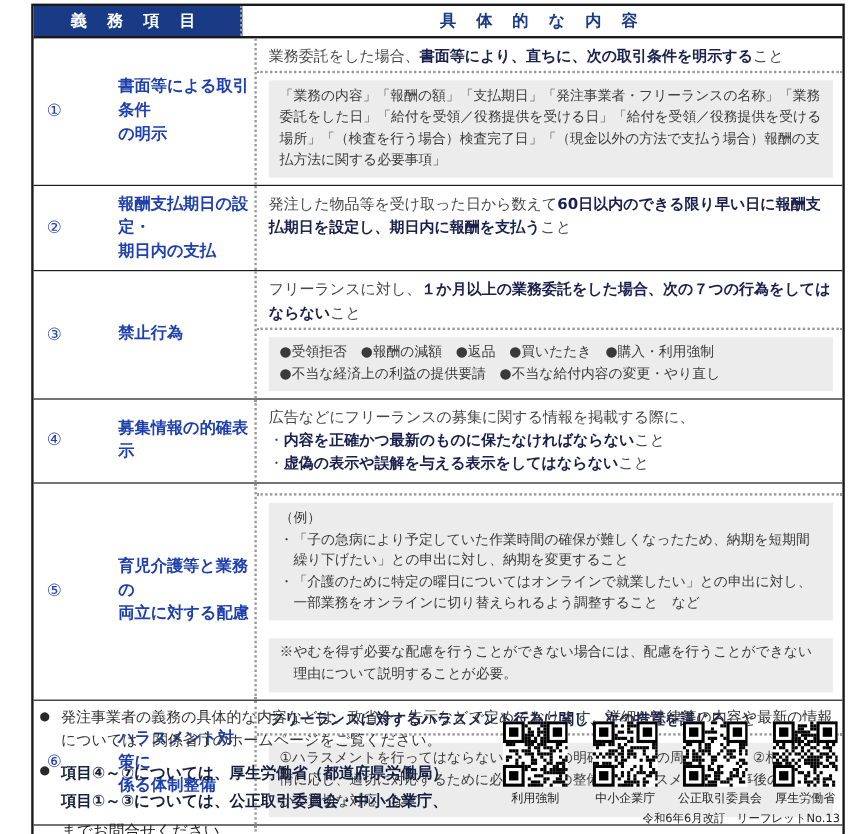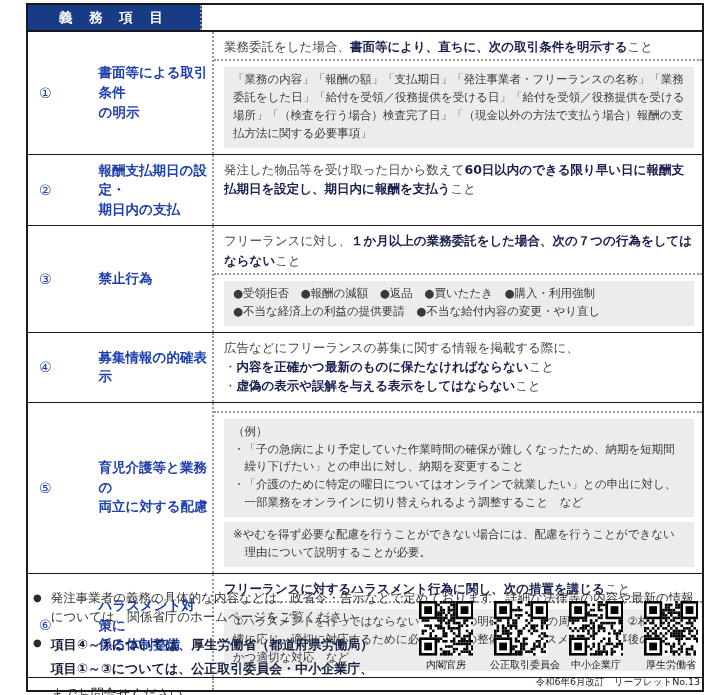--- a/index.html
+++ b/index.html
@@ -43,21 +43,21 @@
   }
   .cell-right{flex:1; padding:5px 8px 6px 10px;}
   .line{font-size:12.5px; line-height:1.55; color:var(--ink);}
   .line .b{font-weight:bold; color:var(--ink-bold);}
   .line.hang{padding-left:1em; text-indent:-1em;}
   .dotline{border-top:2px dotted #9a9a9a; margin:3px -8px 4px -10px;}
   .graybox{
     background:var(--gray-box); padding:4px 9px 5px 9px; margin-top:6px;
     font-size:11.5px; line-height:1.55; color:#3a3a3a;
   }
-  .graybox + .graybox{margin-top:5px;}
+  .graybox + .graybox{margin-top:15px;font-family:Liberation Serif, serif;}
   .gline.hang{padding-left:1em; text-indent:-1em;}
   .footer{position:absolute; left:26px; top:588px; width:678px;}
   .bullet{display:flex; align-items:flex-start;}
   .bullet .mark{font-size:10px; margin:4px 9px 0 7px; color:#2a2a2a; flex:0 0 auto;}
   .b1-text{font-size:12.5px; line-height:1.55; color:#333;}
   .b2{margin-top:6px;}
   .b2 .b2-line{font-size:13px; line-height:1.9; color:#222;}
   .b2 .b2-line.bold{font-weight:bold; color:#15203f;}
   .qr-group{position:absolute; right:2px; top:13px; display:flex; gap:13px;}
   .qr-item{width:62px; text-align:center;}
@@ -67,20 +67,21 @@
     position:absolute; right:4px; top:88px;
     font-size:9.5px; color:#222; letter-spacing:0;
   }
 </style>
 </head>
 <body>
 
 <div class="table">
   <div class="thead">
     <div class="th-left">義 務 項 目</div>
+    <div class="th-right">具 体 的 な 内 容</div>
   </div>
   <div id="rows">
       <div class="row">
         <div class="cell-left">
           <span class="num">①</span>
           <span class="title">書面等による取引条件
 の明示</span>
         </div>
         <div class="cell-right">
           <div class="line"><span>業務委託をした場合、</span><span class="b">書面等により、直ちに、次の取引条件を明示する</span><span>こと</span></div>
@@ -333,162 +334,21 @@
           <rect x="0" y="0" width="18.2" height="18.2" fill="#000"></rect>
           <rect x="2.6" y="2.6" width="13" height="13" fill="#fff"></rect>
           <rect x="5.2" y="5.2" width="7.800000000000001" height="7.800000000000001" fill="#000"></rect>
           <rect x="36.4" y="0" width="18.2" height="18.2" fill="#000"></rect>
           <rect x="39" y="2.6" width="13" height="13" fill="#fff"></rect>
           <rect x="41.6" y="5.2" width="7.800000000000001" height="7.800000000000001" fill="#000"></rect>
           <rect x="0" y="36.4" width="18.2" height="18.2" fill="#000"></rect>
           <rect x="2.6" y="39" width="13" height="13" fill="#fff"></rect>
           <rect x="5.2" y="41.6" width="7.800000000000001" height="7.800000000000001" fill="#000"></rect>
         </svg>
-        <div class="qr-label">内閣官房</div>
-      </div>
-      <div class="qr-item">
-        <svg width="54.6" height="54.6">
-          <rect x="0" y="0" width="54.6" height="54.6" fill="#fff"></rect>
-          <rect x="23.400000000000002" y="0" width="2.6" height="2.6" fill="#000"></rect>
-          <rect x="26" y="0" width="2.6" height="2.6" fill="#000"></rect>
-          <rect x="33.800000000000004" y="0" width="2.6" height="2.6" fill="#000"></rect>
-          <rect x="31.200000000000003" y="2.6" width="2.6" height="2.6" fill="#000"></rect>
-          <rect x="33.800000000000004" y="2.6" width="2.6" height="2.6" fill="#000"></rect>
-          <rect x="23.400000000000002" y="5.2" width="2.6" height="2.6" fill="#000"></rect>
-          <rect x="18.2" y="7.800000000000001" width="2.6" height="2.6" fill="#000"></rect>
-          <rect x="20.8" y="7.800000000000001" width="2.6" height="2.6" fill="#000"></rect>
-          <rect x="23.400000000000002" y="7.800000000000001" width="2.6" height="2.6" fill="#000"></rect>
-          <rect x="26" y="7.800000000000001" width="2.6" height="2.6" fill="#000"></rect>
-          <rect x="31.200000000000003" y="10.4" width="2.6" height="2.6" fill="#000"></rect>
-          <rect x="20.8" y="13" width="2.6" height="2.6" fill="#000"></rect>
-          <rect x="23.400000000000002" y="13" width="2.6" height="2.6" fill="#000"></rect>
-          <rect x="26" y="13" width="2.6" height="2.6" fill="#000"></rect>
-          <rect x="33.800000000000004" y="13" width="2.6" height="2.6" fill="#000"></rect>
-          <rect x="23.400000000000002" y="15.600000000000001" width="2.6" height="2.6" fill="#000"></rect>
-          <rect x="2.6" y="18.2" width="2.6" height="2.6" fill="#000"></rect>
-          <rect x="5.2" y="18.2" width="2.6" height="2.6" fill="#000"></rect>
-          <rect x="13" y="18.2" width="2.6" height="2.6" fill="#000"></rect>
-          <rect x="18.2" y="18.2" width="2.6" height="2.6" fill="#000"></rect>
-          <rect x="20.8" y="18.2" width="2.6" height="2.6" fill="#000"></rect>
-          <rect x="31.200000000000003" y="18.2" width="2.6" height="2.6" fill="#000"></rect>
-          <rect x="36.4" y="18.2" width="2.6" height="2.6" fill="#000"></rect>
-          <rect x="46.800000000000004" y="18.2" width="2.6" height="2.6" fill="#000"></rect>
-          <rect x="49.4" y="18.2" width="2.6" height="2.6" fill="#000"></rect>
-          <rect x="52" y="18.2" width="2.6" height="2.6" fill="#000"></rect>
-          <rect x="0" y="20.8" width="2.6" height="2.6" fill="#000"></rect>
-          <rect x="13" y="20.8" width="2.6" height="2.6" fill="#000"></rect>
-          <rect x="18.2" y="20.8" width="2.6" height="2.6" fill="#000"></rect>
-          <rect x="20.8" y="20.8" width="2.6" height="2.6" fill="#000"></rect>
-          <rect x="33.800000000000004" y="20.8" width="2.6" height="2.6" fill="#000"></rect>
-          <rect x="46.800000000000004" y="20.8" width="2.6" height="2.6" fill="#000"></rect>
-          <rect x="49.4" y="20.8" width="2.6" height="2.6" fill="#000"></rect>
-          <rect x="2.6" y="23.400000000000002" width="2.6" height="2.6" fill="#000"></rect>
-          <rect x="7.800000000000001" y="23.400000000000002" width="2.6" height="2.6" fill="#000"></rect>
-          <rect x="13" y="23.400000000000002" width="2.6" height="2.6" fill="#000"></rect>
-          <rect x="15.600000000000001" y="23.400000000000002" width="2.6" height="2.6" fill="#000"></rect>
-          <rect x="18.2" y="23.400000000000002" width="2.6" height="2.6" fill="#000"></rect>
-          <rect x="20.8" y="23.400000000000002" width="2.6" height="2.6" fill="#000"></rect>
-          <rect x="31.200000000000003" y="23.400000000000002" width="2.6" height="2.6" fill="#000"></rect>
-          <rect x="36.4" y="23.400000000000002" width="2.6" height="2.6" fill="#000"></rect>
-          <rect x="39" y="23.400000000000002" width="2.6" height="2.6" fill="#000"></rect>
-          <rect x="41.6" y="23.400000000000002" width="2.6" height="2.6" fill="#000"></rect>
-          <rect x="46.800000000000004" y="23.400000000000002" width="2.6" height="2.6" fill="#000"></rect>
-          <rect x="52" y="23.400000000000002" width="2.6" height="2.6" fill="#000"></rect>
-          <rect x="2.6" y="26" width="2.6" height="2.6" fill="#000"></rect>
-          <rect x="7.800000000000001" y="26" width="2.6" height="2.6" fill="#000"></rect>
-          <rect x="10.4" y="26" width="2.6" height="2.6" fill="#000"></rect>
-          <rect x="15.600000000000001" y="26" width="2.6" height="2.6" fill="#000"></rect>
-          <rect x="20.8" y="26" width="2.6" height="2.6" fill="#000"></rect>
-          <rect x="28.6" y="26" width="2.6" height="2.6" fill="#000"></rect>
-          <rect x="36.4" y="26" width="2.6" height="2.6" fill="#000"></rect>
-          <rect x="39" y="26" width="2.6" height="2.6" fill="#000"></rect>
-          <rect x="46.800000000000004" y="26" width="2.6" height="2.6" fill="#000"></rect>
-          <rect x="52" y="26" width="2.6" height="2.6" fill="#000"></rect>
-          <rect x="0" y="28.6" width="2.6" height="2.6" fill="#000"></rect>
-          <rect x="2.6" y="28.6" width="2.6" height="2.6" fill="#000"></rect>
-          <rect x="7.800000000000001" y="28.6" width="2.6" height="2.6" fill="#000"></rect>
-          <rect x="10.4" y="28.6" width="2.6" height="2.6" fill="#000"></rect>
-          <rect x="13" y="28.6" width="2.6" height="2.6" fill="#000"></rect>
-          <rect x="23.400000000000002" y="28.6" width="2.6" height="2.6" fill="#000"></rect>
-          <rect x="26" y="28.6" width="2.6" height="2.6" fill="#000"></rect>
-          <rect x="33.800000000000004" y="28.6" width="2.6" height="2.6" fill="#000"></rect>
-          <rect x="39" y="28.6" width="2.6" height="2.6" fill="#000"></rect>
-          <rect x="41.6" y="28.6" width="2.6" height="2.6" fill="#000"></rect>
-          <rect x="0" y="31.200000000000003" width="2.6" height="2.6" fill="#000"></rect>
-          <rect x="7.800000000000001" y="31.200000000000003" width="2.6" height="2.6" fill="#000"></rect>
-          <rect x="10.4" y="31.200000000000003" width="2.6" height="2.6" fill="#000"></rect>
-          <rect x="13" y="31.200000000000003" width="2.6" height="2.6" fill="#000"></rect>
-          <rect x="15.600000000000001" y="31.200000000000003" width="2.6" height="2.6" fill="#000"></rect>
-          <rect x="23.400000000000002" y="31.200000000000003" width="2.6" height="2.6" fill="#000"></rect>
-          <rect x="26" y="31.200000000000003" width="2.6" height="2.6" fill="#000"></rect>
-          <rect x="36.4" y="31.200000000000003" width="2.6" height="2.6" fill="#000"></rect>
-          <rect x="46.800000000000004" y="31.200000000000003" width="2.6" height="2.6" fill="#000"></rect>
-          <rect x="49.4" y="31.200000000000003" width="2.6" height="2.6" fill="#000"></rect>
-          <rect x="0" y="33.800000000000004" width="2.6" height="2.6" fill="#000"></rect>
-          <rect x="2.6" y="33.800000000000004" width="2.6" height="2.6" fill="#000"></rect>
-          <rect x="5.2" y="33.800000000000004" width="2.6" height="2.6" fill="#000"></rect>
-          <rect x="13" y="33.800000000000004" width="2.6" height="2.6" fill="#000"></rect>
-          <rect x="23.400000000000002" y="33.800000000000004" width="2.6" height="2.6" fill="#000"></rect>
-          <rect x="44.2" y="33.800000000000004" width="2.6" height="2.6" fill="#000"></rect>
-          <rect x="49.4" y="33.800000000000004" width="2.6" height="2.6" fill="#000"></rect>
-          <rect x="52" y="33.800000000000004" width="2.6" height="2.6" fill="#000"></rect>
-          <rect x="20.8" y="36.4" width="2.6" height="2.6" fill="#000"></rect>
-          <rect x="28.6" y="36.4" width="2.6" height="2.6" fill="#000"></rect>
-          <rect x="31.200000000000003" y="36.4" width="2.6" height="2.6" fill="#000"></rect>
-          <rect x="46.800000000000004" y="36.4" width="2.6" height="2.6" fill="#000"></rect>
-          <rect x="20.8" y="39" width="2.6" height="2.6" fill="#000"></rect>
-          <rect x="23.400000000000002" y="39" width="2.6" height="2.6" fill="#000"></rect>
-          <rect x="28.6" y="39" width="2.6" height="2.6" fill="#000"></rect>
-          <rect x="41.6" y="39" width="2.6" height="2.6" fill="#000"></rect>
-          <rect x="44.2" y="39" width="2.6" height="2.6" fill="#000"></rect>
-          <rect x="52" y="39" width="2.6" height="2.6" fill="#000"></rect>
-          <rect x="26" y="41.6" width="2.6" height="2.6" fill="#000"></rect>
-          <rect x="28.6" y="41.6" width="2.6" height="2.6" fill="#000"></rect>
-          <rect x="31.200000000000003" y="41.6" width="2.6" height="2.6" fill="#000"></rect>
-          <rect x="39" y="41.6" width="2.6" height="2.6" fill="#000"></rect>
-          <rect x="44.2" y="41.6" width="2.6" height="2.6" fill="#000"></rect>
-          <rect x="49.4" y="41.6" width="2.6" height="2.6" fill="#000"></rect>
-          <rect x="18.2" y="44.2" width="2.6" height="2.6" fill="#000"></rect>
-          <rect x="20.8" y="44.2" width="2.6" height="2.6" fill="#000"></rect>
-          <rect x="26" y="44.2" width="2.6" height="2.6" fill="#000"></rect>
-          <rect x="28.6" y="44.2" width="2.6" height="2.6" fill="#000"></rect>
-          <rect x="39" y="44.2" width="2.6" height="2.6" fill="#000"></rect>
-          <rect x="41.6" y="44.2" width="2.6" height="2.6" fill="#000"></rect>
-          <rect x="44.2" y="44.2" width="2.6" height="2.6" fill="#000"></rect>
-          <rect x="49.4" y="44.2" width="2.6" height="2.6" fill="#000"></rect>
-          <rect x="18.2" y="46.800000000000004" width="2.6" height="2.6" fill="#000"></rect>
-          <rect x="26" y="46.800000000000004" width="2.6" height="2.6" fill="#000"></rect>
-          <rect x="28.6" y="46.800000000000004" width="2.6" height="2.6" fill="#000"></rect>
-          <rect x="36.4" y="46.800000000000004" width="2.6" height="2.6" fill="#000"></rect>
-          <rect x="39" y="46.800000000000004" width="2.6" height="2.6" fill="#000"></rect>
-          <rect x="46.800000000000004" y="46.800000000000004" width="2.6" height="2.6" fill="#000"></rect>
-          <rect x="20.8" y="49.4" width="2.6" height="2.6" fill="#000"></rect>
-          <rect x="23.400000000000002" y="49.4" width="2.6" height="2.6" fill="#000"></rect>
-          <rect x="26" y="49.4" width="2.6" height="2.6" fill="#000"></rect>
-          <rect x="31.200000000000003" y="49.4" width="2.6" height="2.6" fill="#000"></rect>
-          <rect x="33.800000000000004" y="49.4" width="2.6" height="2.6" fill="#000"></rect>
-          <rect x="36.4" y="49.4" width="2.6" height="2.6" fill="#000"></rect>
-          <rect x="46.800000000000004" y="49.4" width="2.6" height="2.6" fill="#000"></rect>
-          <rect x="49.4" y="49.4" width="2.6" height="2.6" fill="#000"></rect>
-          <rect x="18.2" y="52" width="2.6" height="2.6" fill="#000"></rect>
-          <rect x="20.8" y="52" width="2.6" height="2.6" fill="#000"></rect>
-          <rect x="23.400000000000002" y="52" width="2.6" height="2.6" fill="#000"></rect>
-          <rect x="26" y="52" width="2.6" height="2.6" fill="#000"></rect>
-          <rect x="39" y="52" width="2.6" height="2.6" fill="#000"></rect>
-          <rect x="0" y="0" width="18.2" height="18.2" fill="#000"></rect>
-          <rect x="2.6" y="2.6" width="13" height="13" fill="#fff"></rect>
-          <rect x="5.2" y="5.2" width="7.800000000000001" height="7.800000000000001" fill="#000"></rect>
-          <rect x="36.4" y="0" width="18.2" height="18.2" fill="#000"></rect>
-          <rect x="39" y="2.6" width="13" height="13" fill="#fff"></rect>
-          <rect x="41.6" y="5.2" width="7.800000000000001" height="7.800000000000001" fill="#000"></rect>
-          <rect x="0" y="36.4" width="18.2" height="18.2" fill="#000"></rect>
-          <rect x="2.6" y="39" width="13" height="13" fill="#fff"></rect>
-          <rect x="5.2" y="41.6" width="7.800000000000001" height="7.800000000000001" fill="#000"></rect>
-        </svg>
-        <div class="qr-label">公正取引委員会</div>
+        <div class="qr-label">利用強制</div>
       </div>
       <div class="qr-item">
         <svg width="54.6" height="54.6">
           <rect x="0" y="0" width="54.6" height="54.6" fill="#fff"></rect>
           <rect x="28.6" y="0" width="2.6" height="2.6" fill="#000"></rect>
           <rect x="31.200000000000003" y="0" width="2.6" height="2.6" fill="#000"></rect>
           <rect x="18.2" y="2.6" width="2.6" height="2.6" fill="#000"></rect>
           <rect x="23.400000000000002" y="2.6" width="2.6" height="2.6" fill="#000"></rect>
           <rect x="28.6" y="2.6" width="2.6" height="2.6" fill="#000"></rect>
           <rect x="31.200000000000003" y="2.6" width="2.6" height="2.6" fill="#000"></rect>
@@ -619,20 +479,161 @@
           <rect x="2.6" y="2.6" width="13" height="13" fill="#fff"></rect>
           <rect x="5.2" y="5.2" width="7.800000000000001" height="7.800000000000001" fill="#000"></rect>
           <rect x="36.4" y="0" width="18.2" height="18.2" fill="#000"></rect>
           <rect x="39" y="2.6" width="13" height="13" fill="#fff"></rect>
           <rect x="41.6" y="5.2" width="7.800000000000001" height="7.800000000000001" fill="#000"></rect>
           <rect x="0" y="36.4" width="18.2" height="18.2" fill="#000"></rect>
           <rect x="2.6" y="39" width="13" height="13" fill="#fff"></rect>
           <rect x="5.2" y="41.6" width="7.800000000000001" height="7.800000000000001" fill="#000"></rect>
         </svg>
         <div class="qr-label">中小企業庁</div>
+      </div>
+      <div class="qr-item">
+        <svg width="54.6" height="54.6">
+          <rect x="0" y="0" width="54.6" height="54.6" fill="#fff"></rect>
+          <rect x="23.400000000000002" y="0" width="2.6" height="2.6" fill="#000"></rect>
+          <rect x="26" y="0" width="2.6" height="2.6" fill="#000"></rect>
+          <rect x="33.800000000000004" y="0" width="2.6" height="2.6" fill="#000"></rect>
+          <rect x="31.200000000000003" y="2.6" width="2.6" height="2.6" fill="#000"></rect>
+          <rect x="33.800000000000004" y="2.6" width="2.6" height="2.6" fill="#000"></rect>
+          <rect x="23.400000000000002" y="5.2" width="2.6" height="2.6" fill="#000"></rect>
+          <rect x="18.2" y="7.800000000000001" width="2.6" height="2.6" fill="#000"></rect>
+          <rect x="20.8" y="7.800000000000001" width="2.6" height="2.6" fill="#000"></rect>
+          <rect x="23.400000000000002" y="7.800000000000001" width="2.6" height="2.6" fill="#000"></rect>
+          <rect x="26" y="7.800000000000001" width="2.6" height="2.6" fill="#000"></rect>
+          <rect x="31.200000000000003" y="10.4" width="2.6" height="2.6" fill="#000"></rect>
+          <rect x="20.8" y="13" width="2.6" height="2.6" fill="#000"></rect>
+          <rect x="23.400000000000002" y="13" width="2.6" height="2.6" fill="#000"></rect>
+          <rect x="26" y="13" width="2.6" height="2.6" fill="#000"></rect>
+          <rect x="33.800000000000004" y="13" width="2.6" height="2.6" fill="#000"></rect>
+          <rect x="23.400000000000002" y="15.600000000000001" width="2.6" height="2.6" fill="#000"></rect>
+          <rect x="2.6" y="18.2" width="2.6" height="2.6" fill="#000"></rect>
+          <rect x="5.2" y="18.2" width="2.6" height="2.6" fill="#000"></rect>
+          <rect x="13" y="18.2" width="2.6" height="2.6" fill="#000"></rect>
+          <rect x="18.2" y="18.2" width="2.6" height="2.6" fill="#000"></rect>
+          <rect x="20.8" y="18.2" width="2.6" height="2.6" fill="#000"></rect>
+          <rect x="31.200000000000003" y="18.2" width="2.6" height="2.6" fill="#000"></rect>
+          <rect x="36.4" y="18.2" width="2.6" height="2.6" fill="#000"></rect>
+          <rect x="46.800000000000004" y="18.2" width="2.6" height="2.6" fill="#000"></rect>
+          <rect x="49.4" y="18.2" width="2.6" height="2.6" fill="#000"></rect>
+          <rect x="52" y="18.2" width="2.6" height="2.6" fill="#000"></rect>
+          <rect x="0" y="20.8" width="2.6" height="2.6" fill="#000"></rect>
+          <rect x="13" y="20.8" width="2.6" height="2.6" fill="#000"></rect>
+          <rect x="18.2" y="20.8" width="2.6" height="2.6" fill="#000"></rect>
+          <rect x="20.8" y="20.8" width="2.6" height="2.6" fill="#000"></rect>
+          <rect x="33.800000000000004" y="20.8" width="2.6" height="2.6" fill="#000"></rect>
+          <rect x="46.800000000000004" y="20.8" width="2.6" height="2.6" fill="#000"></rect>
+          <rect x="49.4" y="20.8" width="2.6" height="2.6" fill="#000"></rect>
+          <rect x="2.6" y="23.400000000000002" width="2.6" height="2.6" fill="#000"></rect>
+          <rect x="7.800000000000001" y="23.400000000000002" width="2.6" height="2.6" fill="#000"></rect>
+          <rect x="13" y="23.400000000000002" width="2.6" height="2.6" fill="#000"></rect>
+          <rect x="15.600000000000001" y="23.400000000000002" width="2.6" height="2.6" fill="#000"></rect>
+          <rect x="18.2" y="23.400000000000002" width="2.6" height="2.6" fill="#000"></rect>
+          <rect x="20.8" y="23.400000000000002" width="2.6" height="2.6" fill="#000"></rect>
+          <rect x="31.200000000000003" y="23.400000000000002" width="2.6" height="2.6" fill="#000"></rect>
+          <rect x="36.4" y="23.400000000000002" width="2.6" height="2.6" fill="#000"></rect>
+          <rect x="39" y="23.400000000000002" width="2.6" height="2.6" fill="#000"></rect>
+          <rect x="41.6" y="23.400000000000002" width="2.6" height="2.6" fill="#000"></rect>
+          <rect x="46.800000000000004" y="23.400000000000002" width="2.6" height="2.6" fill="#000"></rect>
+          <rect x="52" y="23.400000000000002" width="2.6" height="2.6" fill="#000"></rect>
+          <rect x="2.6" y="26" width="2.6" height="2.6" fill="#000"></rect>
+          <rect x="7.800000000000001" y="26" width="2.6" height="2.6" fill="#000"></rect>
+          <rect x="10.4" y="26" width="2.6" height="2.6" fill="#000"></rect>
+          <rect x="15.600000000000001" y="26" width="2.6" height="2.6" fill="#000"></rect>
+          <rect x="20.8" y="26" width="2.6" height="2.6" fill="#000"></rect>
+          <rect x="28.6" y="26" width="2.6" height="2.6" fill="#000"></rect>
+          <rect x="36.4" y="26" width="2.6" height="2.6" fill="#000"></rect>
+          <rect x="39" y="26" width="2.6" height="2.6" fill="#000"></rect>
+          <rect x="46.800000000000004" y="26" width="2.6" height="2.6" fill="#000"></rect>
+          <rect x="52" y="26" width="2.6" height="2.6" fill="#000"></rect>
+          <rect x="0" y="28.6" width="2.6" height="2.6" fill="#000"></rect>
+          <rect x="2.6" y="28.6" width="2.6" height="2.6" fill="#000"></rect>
+          <rect x="7.800000000000001" y="28.6" width="2.6" height="2.6" fill="#000"></rect>
+          <rect x="10.4" y="28.6" width="2.6" height="2.6" fill="#000"></rect>
+          <rect x="13" y="28.6" width="2.6" height="2.6" fill="#000"></rect>
+          <rect x="23.400000000000002" y="28.6" width="2.6" height="2.6" fill="#000"></rect>
+          <rect x="26" y="28.6" width="2.6" height="2.6" fill="#000"></rect>
+          <rect x="33.800000000000004" y="28.6" width="2.6" height="2.6" fill="#000"></rect>
+          <rect x="39" y="28.6" width="2.6" height="2.6" fill="#000"></rect>
+          <rect x="41.6" y="28.6" width="2.6" height="2.6" fill="#000"></rect>
+          <rect x="0" y="31.200000000000003" width="2.6" height="2.6" fill="#000"></rect>
+          <rect x="7.800000000000001" y="31.200000000000003" width="2.6" height="2.6" fill="#000"></rect>
+          <rect x="10.4" y="31.200000000000003" width="2.6" height="2.6" fill="#000"></rect>
+          <rect x="13" y="31.200000000000003" width="2.6" height="2.6" fill="#000"></rect>
+          <rect x="15.600000000000001" y="31.200000000000003" width="2.6" height="2.6" fill="#000"></rect>
+          <rect x="23.400000000000002" y="31.200000000000003" width="2.6" height="2.6" fill="#000"></rect>
+          <rect x="26" y="31.200000000000003" width="2.6" height="2.6" fill="#000"></rect>
+          <rect x="36.4" y="31.200000000000003" width="2.6" height="2.6" fill="#000"></rect>
+          <rect x="46.800000000000004" y="31.200000000000003" width="2.6" height="2.6" fill="#000"></rect>
+          <rect x="49.4" y="31.200000000000003" width="2.6" height="2.6" fill="#000"></rect>
+          <rect x="0" y="33.800000000000004" width="2.6" height="2.6" fill="#000"></rect>
+          <rect x="2.6" y="33.800000000000004" width="2.6" height="2.6" fill="#000"></rect>
+          <rect x="5.2" y="33.800000000000004" width="2.6" height="2.6" fill="#000"></rect>
+          <rect x="13" y="33.800000000000004" width="2.6" height="2.6" fill="#000"></rect>
+          <rect x="23.400000000000002" y="33.800000000000004" width="2.6" height="2.6" fill="#000"></rect>
+          <rect x="44.2" y="33.800000000000004" width="2.6" height="2.6" fill="#000"></rect>
+          <rect x="49.4" y="33.800000000000004" width="2.6" height="2.6" fill="#000"></rect>
+          <rect x="52" y="33.800000000000004" width="2.6" height="2.6" fill="#000"></rect>
+          <rect x="20.8" y="36.4" width="2.6" height="2.6" fill="#000"></rect>
+          <rect x="28.6" y="36.4" width="2.6" height="2.6" fill="#000"></rect>
+          <rect x="31.200000000000003" y="36.4" width="2.6" height="2.6" fill="#000"></rect>
+          <rect x="46.800000000000004" y="36.4" width="2.6" height="2.6" fill="#000"></rect>
+          <rect x="20.8" y="39" width="2.6" height="2.6" fill="#000"></rect>
+          <rect x="23.400000000000002" y="39" width="2.6" height="2.6" fill="#000"></rect>
+          <rect x="28.6" y="39" width="2.6" height="2.6" fill="#000"></rect>
+          <rect x="41.6" y="39" width="2.6" height="2.6" fill="#000"></rect>
+          <rect x="44.2" y="39" width="2.6" height="2.6" fill="#000"></rect>
+          <rect x="52" y="39" width="2.6" height="2.6" fill="#000"></rect>
+          <rect x="26" y="41.6" width="2.6" height="2.6" fill="#000"></rect>
+          <rect x="28.6" y="41.6" width="2.6" height="2.6" fill="#000"></rect>
+          <rect x="31.200000000000003" y="41.6" width="2.6" height="2.6" fill="#000"></rect>
+          <rect x="39" y="41.6" width="2.6" height="2.6" fill="#000"></rect>
+          <rect x="44.2" y="41.6" width="2.6" height="2.6" fill="#000"></rect>
+          <rect x="49.4" y="41.6" width="2.6" height="2.6" fill="#000"></rect>
+          <rect x="18.2" y="44.2" width="2.6" height="2.6" fill="#000"></rect>
+          <rect x="20.8" y="44.2" width="2.6" height="2.6" fill="#000"></rect>
+          <rect x="26" y="44.2" width="2.6" height="2.6" fill="#000"></rect>
+          <rect x="28.6" y="44.2" width="2.6" height="2.6" fill="#000"></rect>
+          <rect x="39" y="44.2" width="2.6" height="2.6" fill="#000"></rect>
+          <rect x="41.6" y="44.2" width="2.6" height="2.6" fill="#000"></rect>
+          <rect x="44.2" y="44.2" width="2.6" height="2.6" fill="#000"></rect>
+          <rect x="49.4" y="44.2" width="2.6" height="2.6" fill="#000"></rect>
+          <rect x="18.2" y="46.800000000000004" width="2.6" height="2.6" fill="#000"></rect>
+          <rect x="26" y="46.800000000000004" width="2.6" height="2.6" fill="#000"></rect>
+          <rect x="28.6" y="46.800000000000004" width="2.6" height="2.6" fill="#000"></rect>
+          <rect x="36.4" y="46.800000000000004" width="2.6" height="2.6" fill="#000"></rect>
+          <rect x="39" y="46.800000000000004" width="2.6" height="2.6" fill="#000"></rect>
+          <rect x="46.800000000000004" y="46.800000000000004" width="2.6" height="2.6" fill="#000"></rect>
+          <rect x="20.8" y="49.4" width="2.6" height="2.6" fill="#000"></rect>
+          <rect x="23.400000000000002" y="49.4" width="2.6" height="2.6" fill="#000"></rect>
+          <rect x="26" y="49.4" width="2.6" height="2.6" fill="#000"></rect>
+          <rect x="31.200000000000003" y="49.4" width="2.6" height="2.6" fill="#000"></rect>
+          <rect x="33.800000000000004" y="49.4" width="2.6" height="2.6" fill="#000"></rect>
+          <rect x="36.4" y="49.4" width="2.6" height="2.6" fill="#000"></rect>
+          <rect x="46.800000000000004" y="49.4" width="2.6" height="2.6" fill="#000"></rect>
+          <rect x="49.4" y="49.4" width="2.6" height="2.6" fill="#000"></rect>
+          <rect x="18.2" y="52" width="2.6" height="2.6" fill="#000"></rect>
+          <rect x="20.8" y="52" width="2.6" height="2.6" fill="#000"></rect>
+          <rect x="23.400000000000002" y="52" width="2.6" height="2.6" fill="#000"></rect>
+          <rect x="26" y="52" width="2.6" height="2.6" fill="#000"></rect>
+          <rect x="39" y="52" width="2.6" height="2.6" fill="#000"></rect>
+          <rect x="0" y="0" width="18.2" height="18.2" fill="#000"></rect>
+          <rect x="2.6" y="2.6" width="13" height="13" fill="#fff"></rect>
+          <rect x="5.2" y="5.2" width="7.800000000000001" height="7.800000000000001" fill="#000"></rect>
+          <rect x="36.4" y="0" width="18.2" height="18.2" fill="#000"></rect>
+          <rect x="39" y="2.6" width="13" height="13" fill="#fff"></rect>
+          <rect x="41.6" y="5.2" width="7.800000000000001" height="7.800000000000001" fill="#000"></rect>
+          <rect x="0" y="36.4" width="18.2" height="18.2" fill="#000"></rect>
+          <rect x="2.6" y="39" width="13" height="13" fill="#fff"></rect>
+          <rect x="5.2" y="41.6" width="7.800000000000001" height="7.800000000000001" fill="#000"></rect>
+        </svg>
+        <div class="qr-label">公正取引委員会</div>
       </div>
       <div class="qr-item">
         <svg width="54.6" height="54.6">
           <rect x="0" y="0" width="54.6" height="54.6" fill="#fff"></rect>
           <rect x="31.200000000000003" y="0" width="2.6" height="2.6" fill="#000"></rect>
           <rect x="20.8" y="2.6" width="2.6" height="2.6" fill="#000"></rect>
           <rect x="23.400000000000002" y="2.6" width="2.6" height="2.6" fill="#000"></rect>
           <rect x="26" y="2.6" width="2.6" height="2.6" fill="#000"></rect>
           <rect x="31.200000000000003" y="2.6" width="2.6" height="2.6" fill="#000"></rect>
           <rect x="33.800000000000004" y="2.6" width="2.6" height="2.6" fill="#000"></rect>

